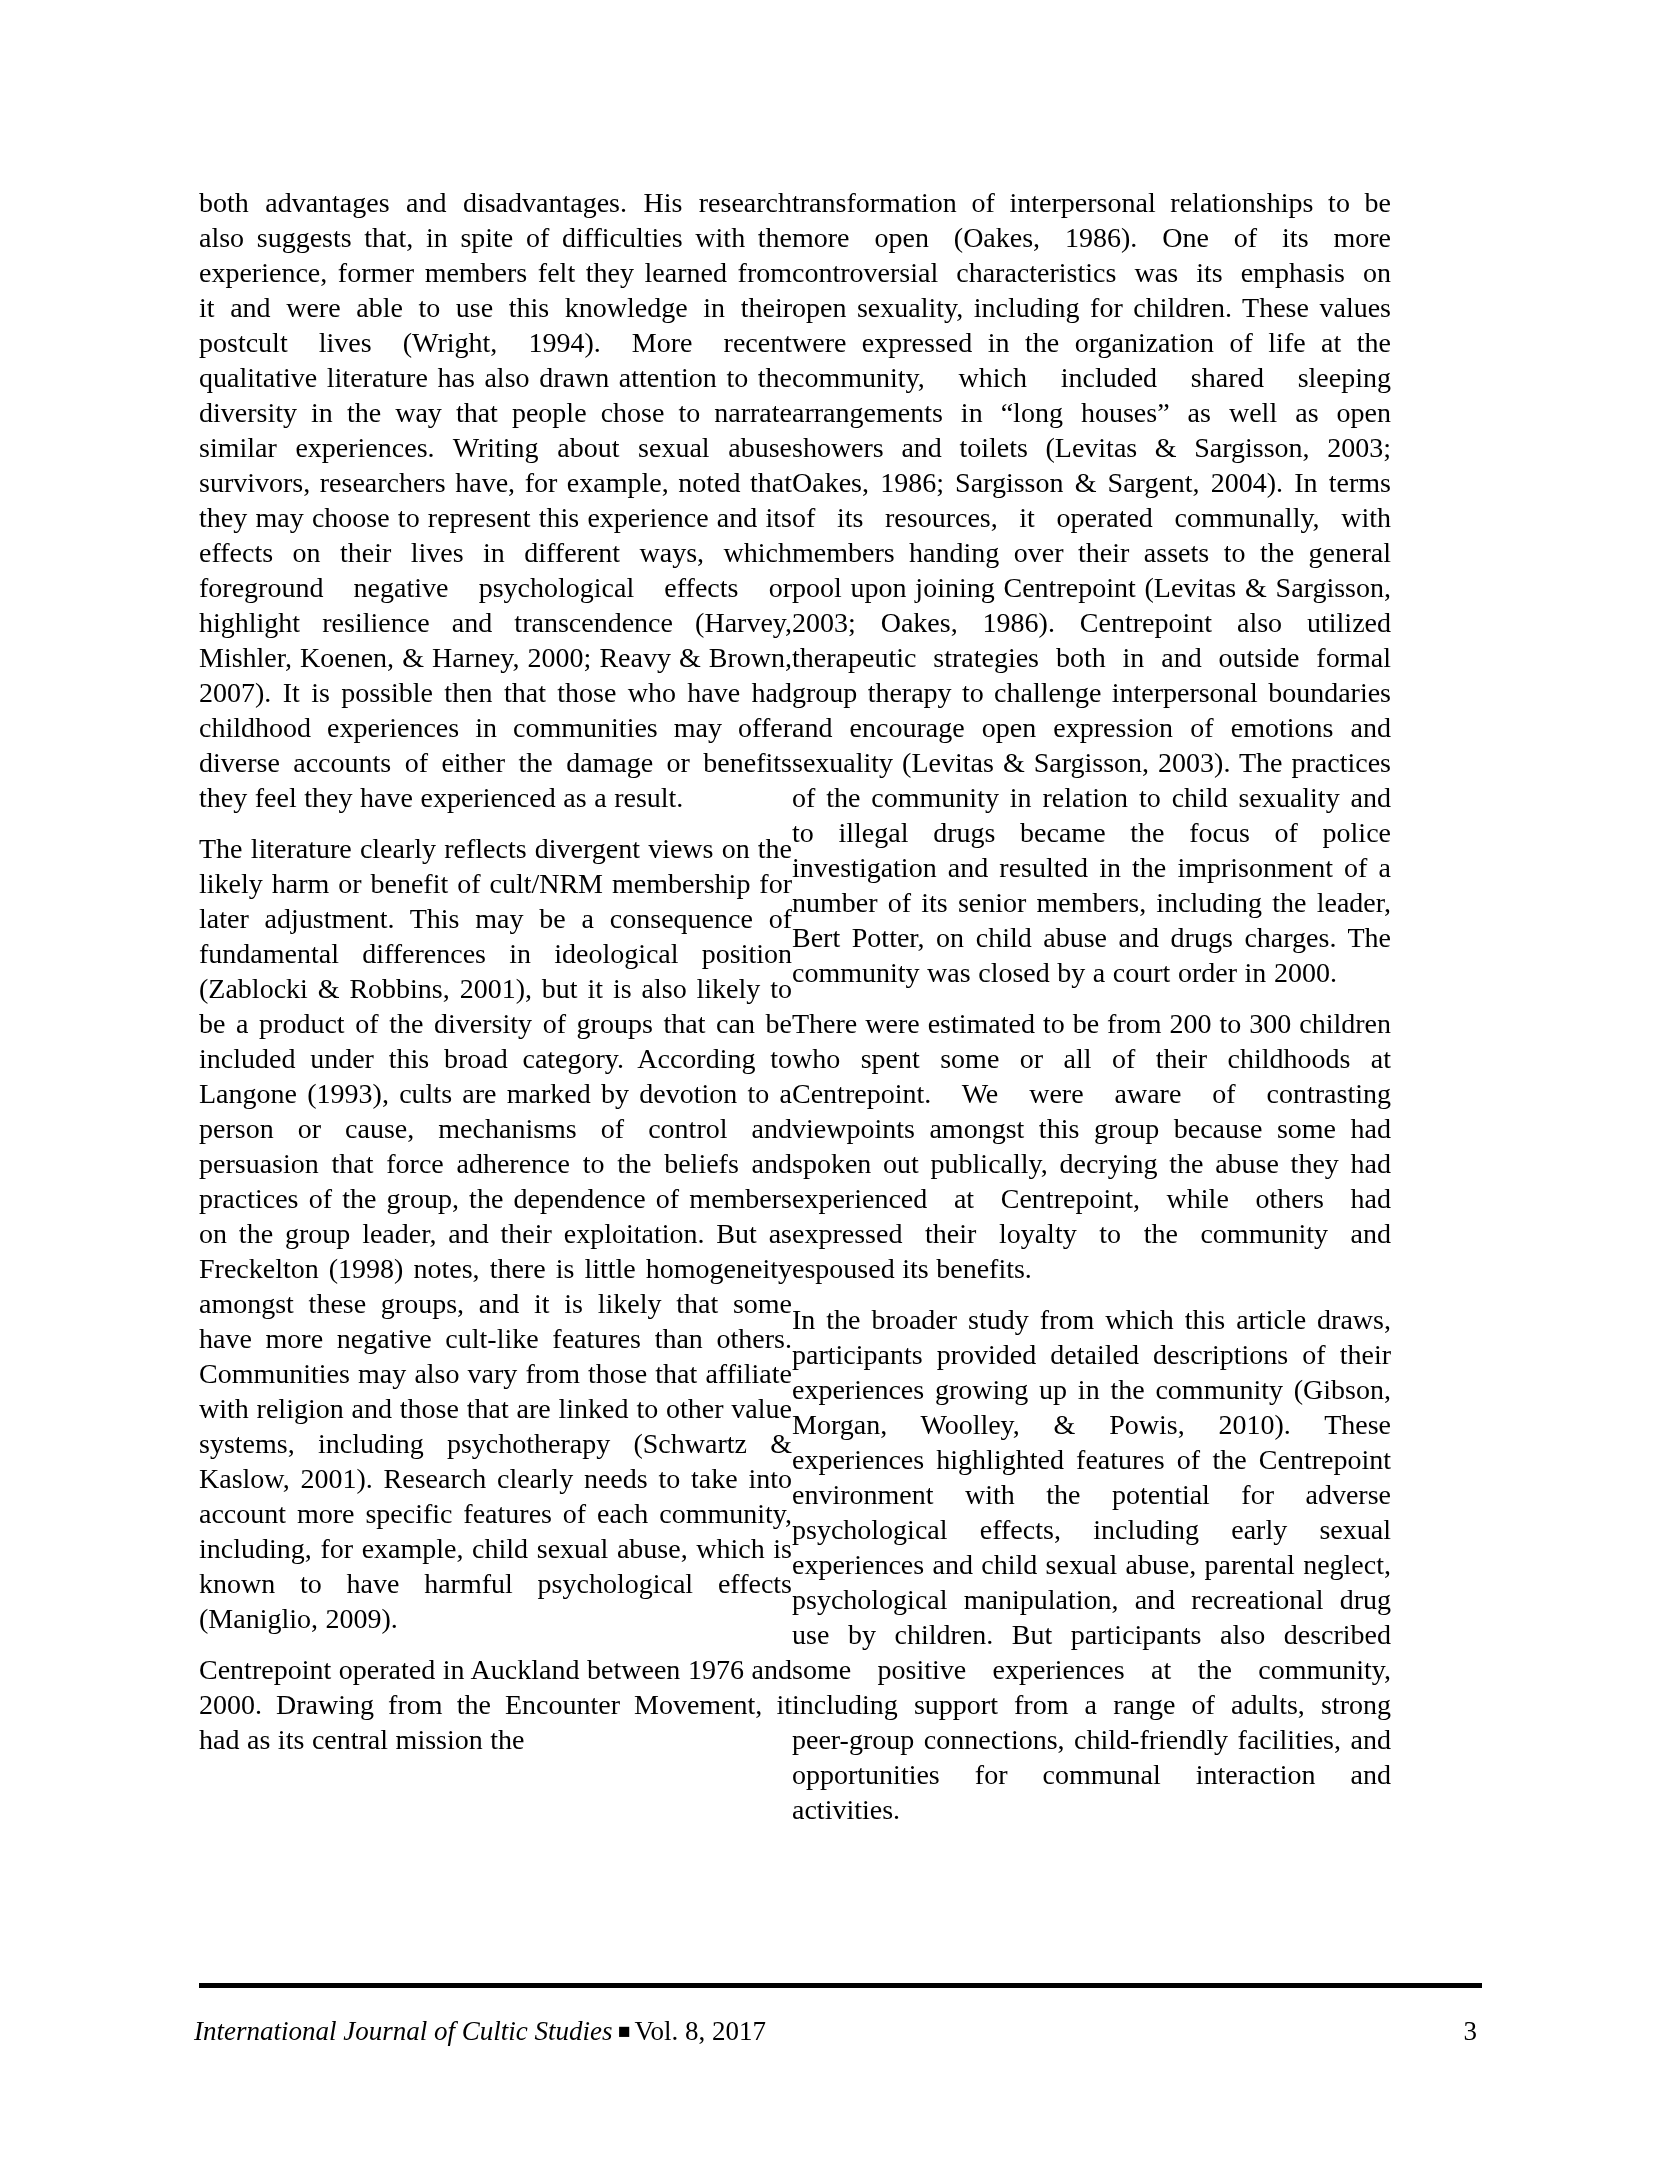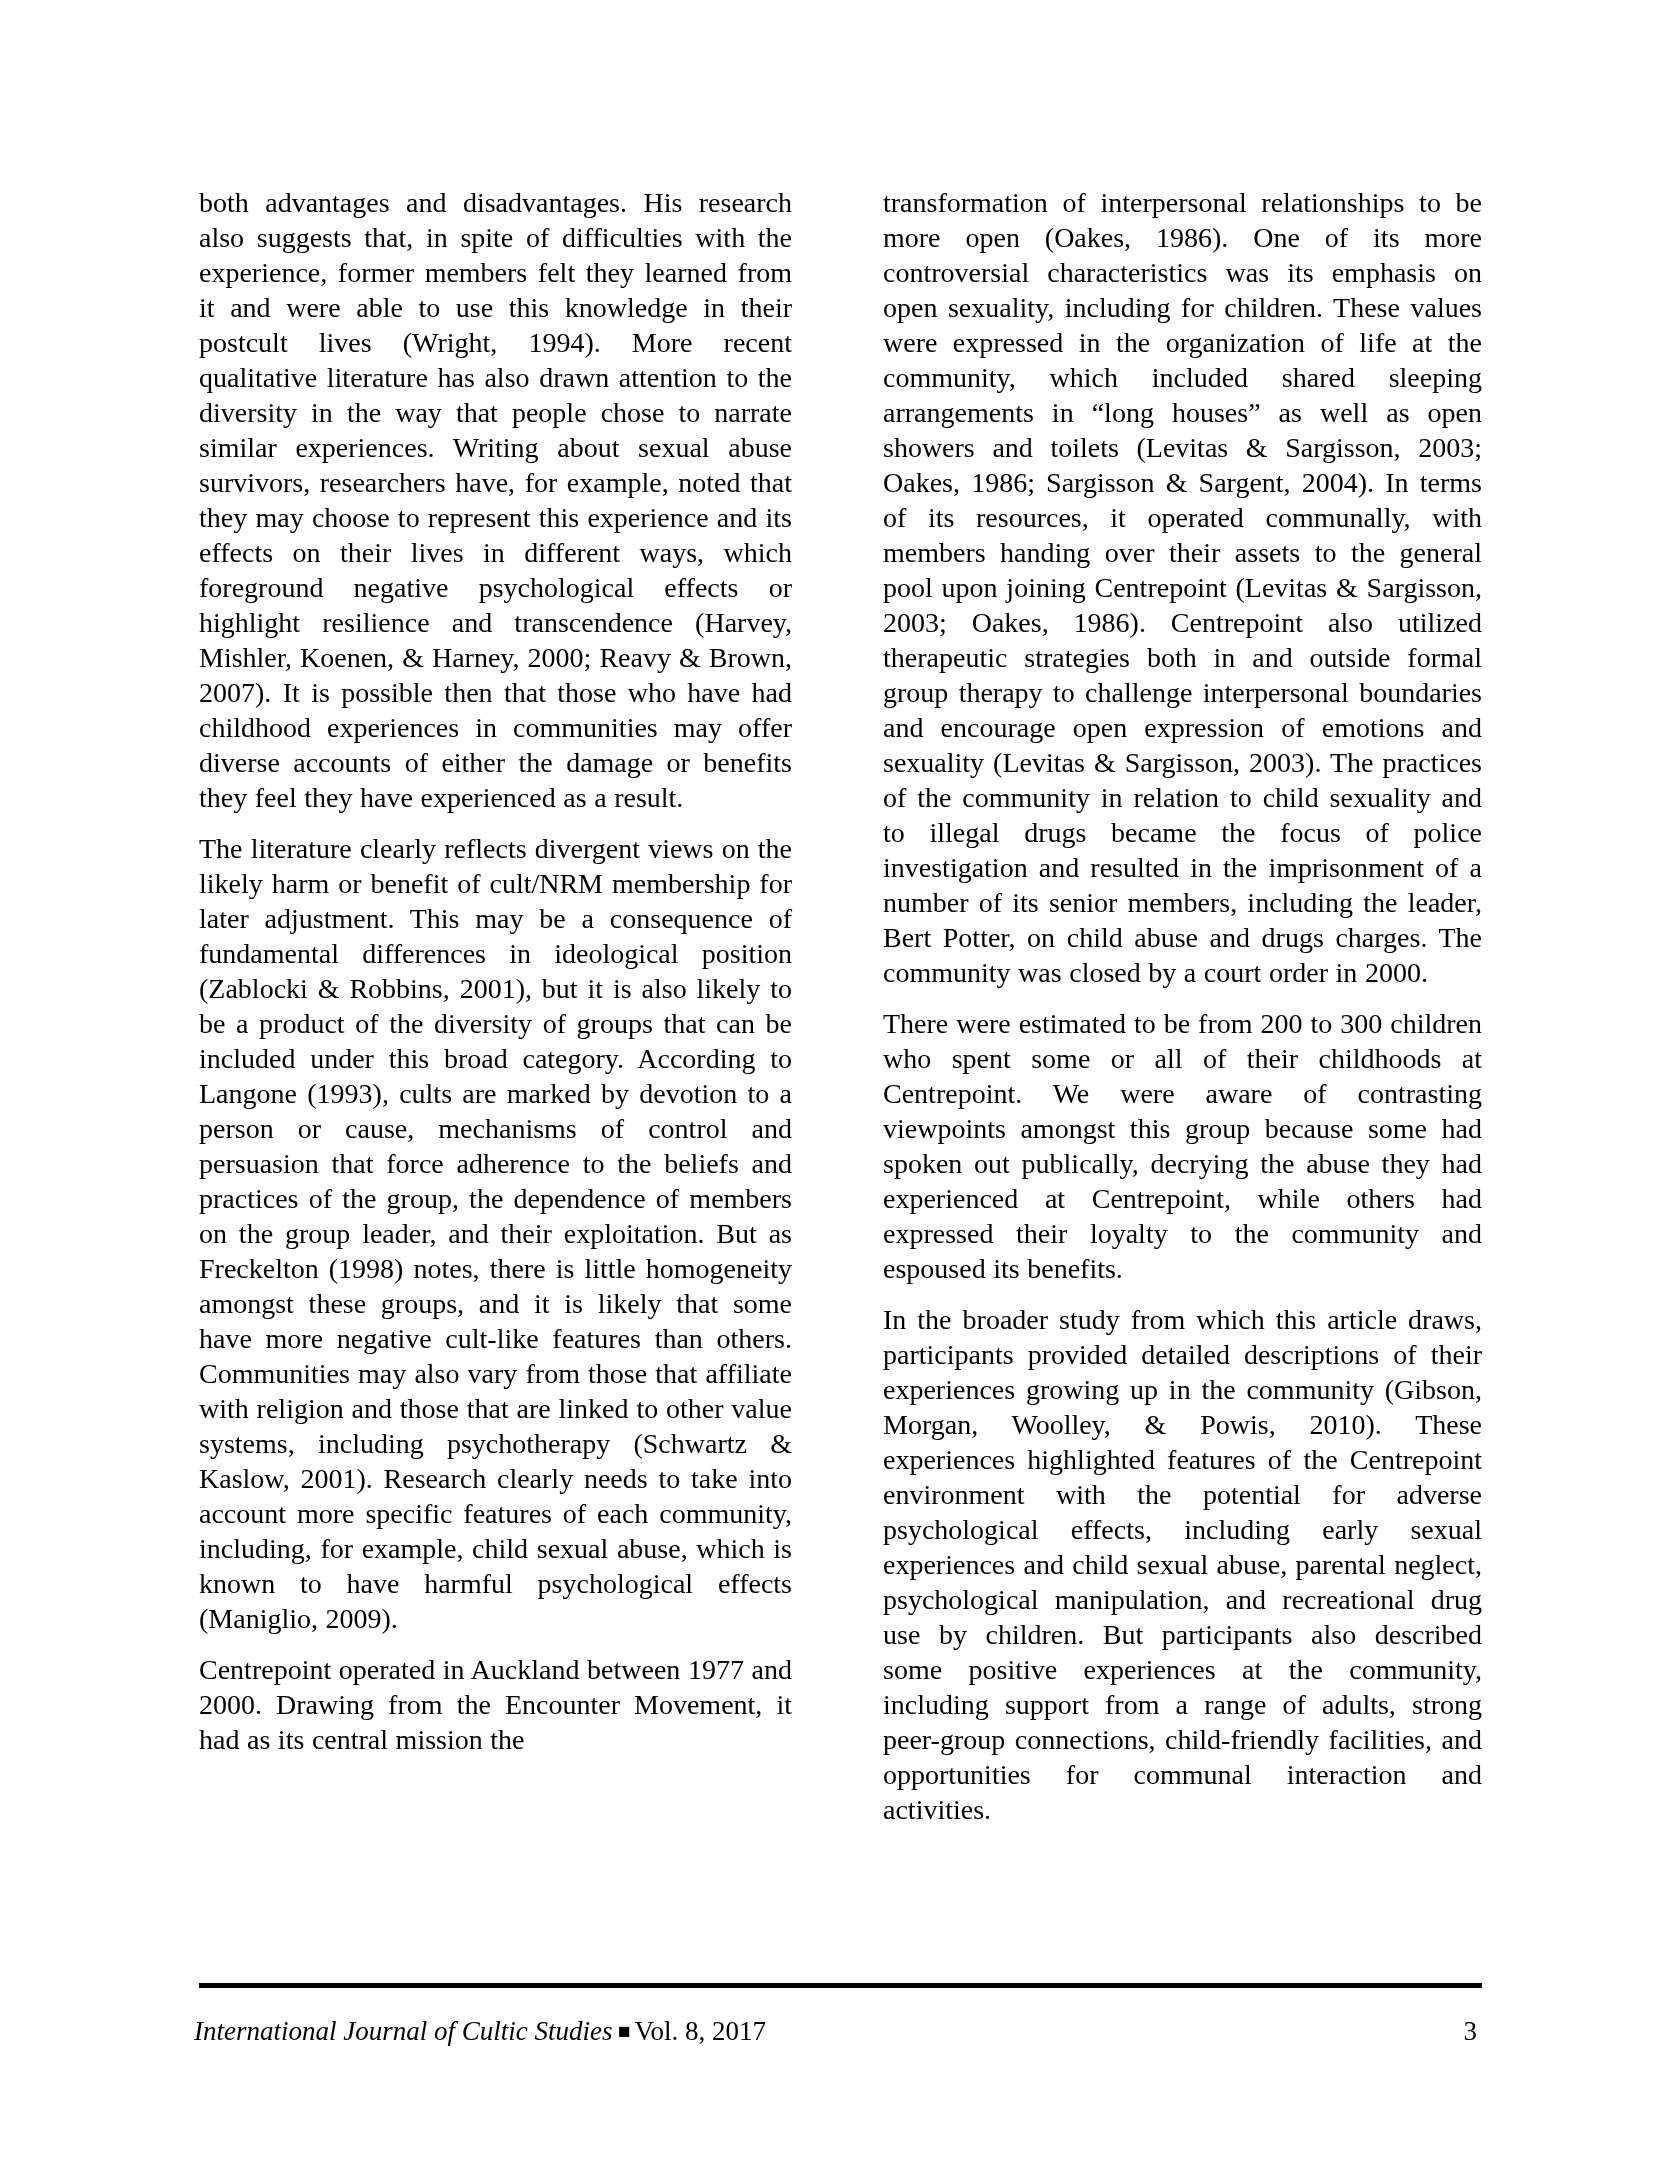--- a/index.html
+++ b/index.html
@@ -15,21 +15,20 @@
     color: #000000;
     font-family: "Liberation Serif", "DejaVu Serif", serif;
     overflow: hidden;
   }
   .content {
     position: absolute;
     left: 199px;
     top: 185px;
     width: 1283px;
     display: flex;
-    gap: 91px;
   }
   .col {
     display: block;
   }
   .col-left  { width: 593px; }
   .col-right { width: 599px; }
   p.body-text {
     margin: 0 0 16px 0;
     font-size: 28px;
     line-height: 35px;
@@ -80,21 +79,21 @@
 </head>
 <body>
 
 <div class="page">
 
   <div class="content">
 
     <div class="col col-left">
       <p class="body-text">both advantages and disadvantages. His research also suggests that, in spite of difficulties with the experience, former members felt they learned from it and were able to use this knowledge in their postcult lives (Wright, 1994). More recent qualitative literature has also drawn attention to the diversity in the way that people chose to narrate similar experiences. Writing about sexual abuse survivors, researchers have, for example, noted that they may choose to represent this experience and its effects on their lives in different ways, which foreground negative psychological effects or highlight resilience and transcendence (Harvey, Mishler, Koenen, &amp; Harney, 2000; Reavy &amp; Brown, 2007). It is possible then that those who have had childhood experiences in communities may offer diverse accounts of either the damage or benefits they feel they have experienced as a result.</p>
       <p class="body-text">The literature clearly reflects divergent views on the likely harm or benefit of cult/NRM membership for later adjustment. This may be a consequence of fundamental differences in ideological position (Zablocki &amp; Robbins, 2001), but it is also likely to be a product of the diversity of groups that can be included under this broad category. According to Langone (1993), cults are marked by devotion to a person or cause, mechanisms of control and persuasion that force adherence to the beliefs and practices of the group, the dependence of members on the group leader, and their exploitation. But as Freckelton (1998) notes, there is little homogeneity amongst these groups, and it is likely that some have more negative cult-like features than others. Communities may also vary from those that affiliate with religion and those that are linked to other value systems, including psychotherapy (Schwartz &amp; Kaslow, 2001). Research clearly needs to take into account more specific features of each community, including, for example, child sexual abuse, which is known to have harmful psychological effects (Maniglio, 2009).</p>
-      <p class="body-text">Centrepoint operated in Auckland between 1977 and 2000. Drawing from the Encounter Movement, it had as its central mission the</p>
+      <p class="body-text">Centrepoint operated in Auckland between 1976 and 2000. Drawing from the Encounter Movement, it had as its central mission the</p>
     </div>
 
     <div class="col col-right">
       <p class="body-text">transformation of interpersonal relationships to be more open (Oakes, 1986). One of its more controversial characteristics was its emphasis on open sexuality, including for children. These values were expressed in the organization of life at the community, which included shared sleeping arrangements in “long houses” as well as open showers and toilets (Levitas &amp; Sargisson, 2003; Oakes, 1986; Sargisson &amp; Sargent, 2004). In terms of its resources, it operated communally, with members handing over their assets to the general pool upon joining Centrepoint (Levitas &amp; Sargisson, 2003; Oakes, 1986). Centrepoint also utilized therapeutic strategies both in and outside formal group therapy to challenge interpersonal boundaries and encourage open expression of emotions and sexuality (Levitas &amp; Sargisson, 2003). The practices of the community in relation to child sexuality and to illegal drugs became the focus of police investigation and resulted in the imprisonment of a number of its senior members, including the leader, Bert Potter, on child abuse and drugs charges. The community was closed by a court order in 2000.</p>
       <p class="body-text">There were estimated to be from 200 to 300 children who spent some or all of their childhoods at Centrepoint. We were aware of contrasting viewpoints amongst this group because some had spoken out publically, decrying the abuse they had experienced at Centrepoint, while others had expressed their loyalty to the community and espoused its benefits.</p>
       <p class="body-text">In the broader study from which this article draws, participants provided detailed descriptions of their experiences growing up in the community (Gibson, Morgan, Woolley, &amp; Powis, 2010). These experiences highlighted features of the Centrepoint environment with the potential for adverse psychological effects, including early sexual experiences and child sexual abuse, parental neglect, psychological manipulation, and recreational drug use by children. But participants also described some positive experiences at the community, including support from a range of adults, strong peer-group connections, child-friendly facilities, and opportunities for communal interaction and activities.</p>
     </div>
 
   </div>
 

